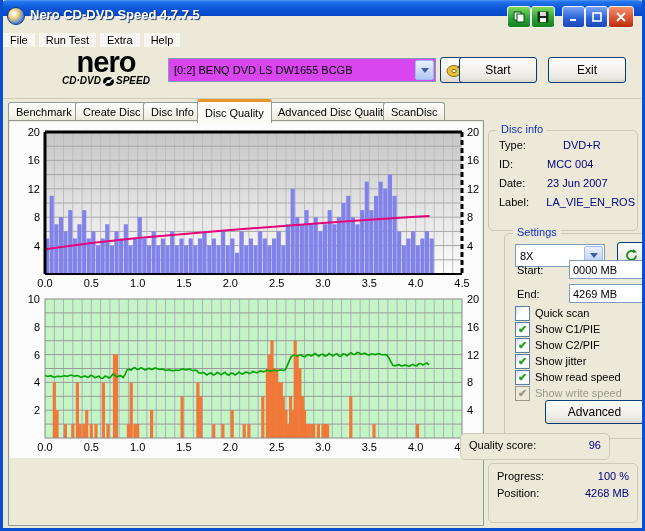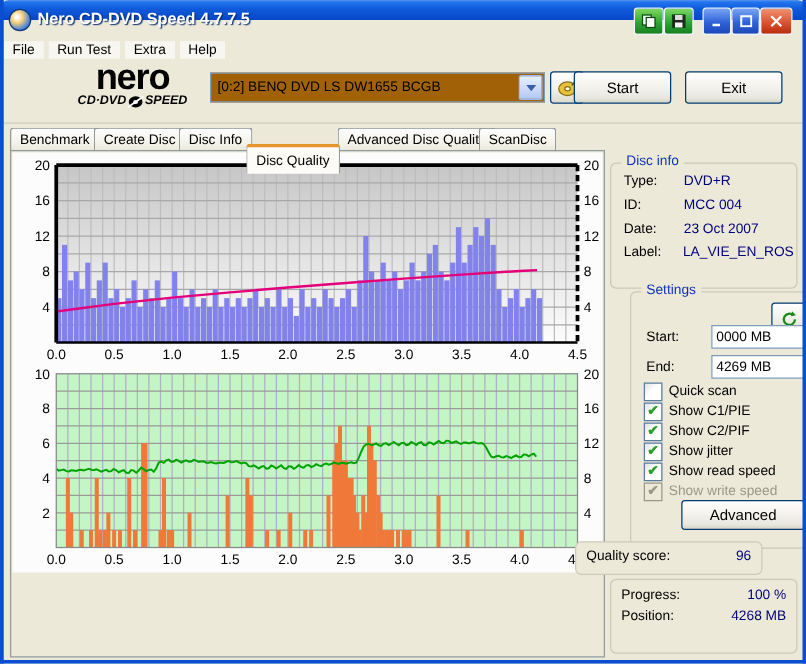--- a/index.html
+++ b/index.html
@@ -24,37 +24,37 @@
   #btn-copy{left:507px;} #btn-save{left:531px;}
   #btn-min{left:562px;width:21px;} #btn-max{left:585px;width:21px;} #btn-close{left:608px;width:24px;}
   
   #menubar{left:3px;top:30px;width:639px;height:19px;background:#ece9d8;display:flex;align-items:center;}
   .menu-item{padding:1px 7px;margin-right:4px;background:#f7f6f1;}
   
   #header{left:3px;top:49px;width:639px;height:49px;background:#ece9d8;border-bottom:1px solid #cfccba;}
   #logo{left:28px;top:0px;width:150px;height:48px;text-align:center;}
   #logo-nero{font-size:29px;font-weight:bold;letter-spacing:-1px;line-height:26px;}
   #logo-sub{font-size:10px;font-weight:bold;font-style:italic;letter-spacing:0px;line-height:12px;display:flex;align-items:center;justify-content:center;gap:1px;}
-  #drive-combo{left:165px;top:9px;width:266px;height:22px;background:#a16207;border:1px solid #7f9db9;display:flex;align-items:center;}
+  #drive-combo{left:165px;top:9px;width:266px;height:22px;background:#d946ef;border:1px solid #7f9db9;display:flex;align-items:center;}
   #drive-combo .txt{flex:1;padding-left:5px;}
   .combo-arrow{width:17px;height:18px;margin-right:1px;border:1px solid #9ebcf0;border-radius:2px;
      background:linear-gradient(180deg,#e8f0fd,#cfdcf8 50%,#b0c8f4);display:flex;align-items:center;justify-content:center;}
   .combo-arrow:after{content:"";width:0;height:0;border:4px solid transparent;border-top:5px solid #3a5fa8;margin-top:4px;}
   #eject-btn{left:437px;top:8px;width:25px;height:24px;border:1px solid #003c74;border-radius:3px;
      background:linear-gradient(180deg,#fefefe,#f0efe8 60%,#dcdbce);display:flex;align-items:center;justify-content:center;}
   .xp-btn{border:1px solid #003c74;border-radius:3px;
      background:linear-gradient(180deg,#fefefe,#f4f3ee 45%,#e8e7df 85%,#d6d5c8);
      display:flex;align-items:center;justify-content:center;font-size:12px;}
   #start-btn{left:456px;top:8px;width:76px;height:24px;}
   #exit-btn{left:545px;top:8px;width:76px;height:24px;}
   
   #tabbar{left:3px;top:99px;width:639px;height:21px;}
   .tab{position:absolute;top:3px;height:18px;border:1px solid #919b9c;border-bottom:none;border-radius:3px 3px 0 0;
      background:linear-gradient(180deg,#fefefe,#f2f1e8 70%,#e8e6d8);padding:0 7px;display:flex;align-items:center;}
-  .tab.active{top:16px;height:21px;background:#fcfbf6;border-top:3px solid #e7962b;z-index:5;font-size:11px;}
+  .tab.active{top:0px;height:21px;background:#fcfbf6;border-top:3px solid #e7962b;z-index:5;font-size:11px;}
   
   #tab-page{left:8px;top:120px;width:474px;height:404px;background:#ece9d8;border:1px solid #919b9c;}
   #chart-white{left:1px;top:1px;width:472px;height:336px;background:#fcfcfc;}
   #chart1,#chart2{position:absolute;left:0px;}
   #chart1{top:0px;} #chart2{top:168px;}
   
   .groupbox{position:absolute;border:1px solid #cdc9b8;border-radius:5px;background:#ece9d8;}
   .gb-caption{position:absolute;top:-8px;left:8px;background:#ece9d8;padding:0 4px;display:flex;align-items:center;gap:4px;}
   .gb-caption.blue{color:#1133bb;}
   .rowline{position:absolute;left:8px;right:8px;display:flex;justify-content:space-between;}
@@ -483,40 +483,44 @@
         <text x="359.3" y="161" text-anchor="middle">3.5</text>
         <text x="405.7" y="161" text-anchor="middle">4.0</text>
         <text x="452.0" y="161" text-anchor="middle">4.5</text>
       </svg>
   </div>
 
 </div>
 
 <div id="disc-info" class="groupbox">
   <div class="gb-caption blue">Disc info</div>
-  <div class="di-row" style="top:8px;">
+  <div class="di-row" style="top:8px;gap:16px;">
       <span class="di-label">Type:</span>
       <span class="navy">DVD+R</span>
     </div>
   <div class="di-row" style="top:27px;">
       <span class="di-label">ID:</span>
       <span class="navy">MCC 004</span>
     </div>
   <div class="di-row" style="top:46px;">
       <span class="di-label">Date:</span>
-      <span class="navy">23 Oct 2007</span>
+      <span class="navy">23 Jun 2007</span>
     </div>
   <div class="di-row" style="top:65px;white-space:nowrap;overflow:hidden;right:2px;">
       <span class="di-label">Label:</span>
       <span class="navy">LA_VIE_EN_ROS</span>
     </div>
 </div>
 
 <div id="settings" class="groupbox">
   <div class="gb-caption blue">Settings</div>
+  <div id="speed-combo">
+    <span class="txt">8X</span>
+    <span class="combo-arrow"></span>
+  </div>
   <div id="refresh-btn">
     <svg width="15" height="15">
       <path d="M12 7.5 a4.5 4.5 0 1 1 -1.4 -3.3" stroke="#1a8a1a" stroke-width="1.8" fill="none"></path>
       <path d="M9.6 1 L12.8 4.2 L8.8 4.9 Z" fill="#1a8a1a"></path>
     </svg>
   </div>
   <span class="set-label" style="top:30px;">Start:</span>
   <input class="xp-input" style="top: 26px;" value="0000 MB">
   <span class="set-label" style="top:54px;">End:</span>
   <input class="xp-input" style="top: 50px;" value="4269 MB">

